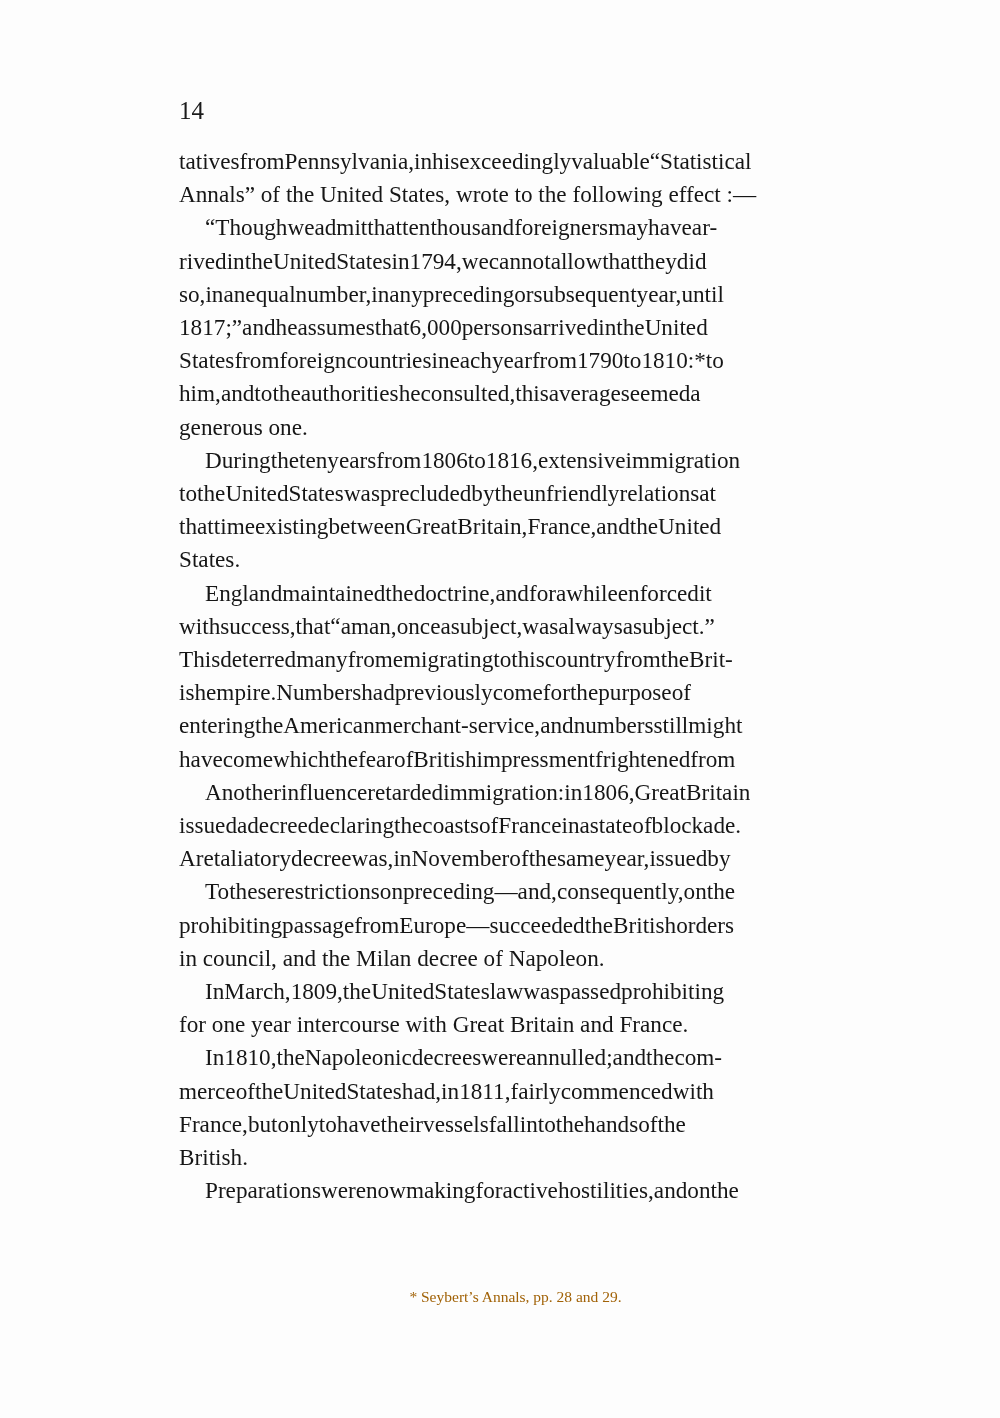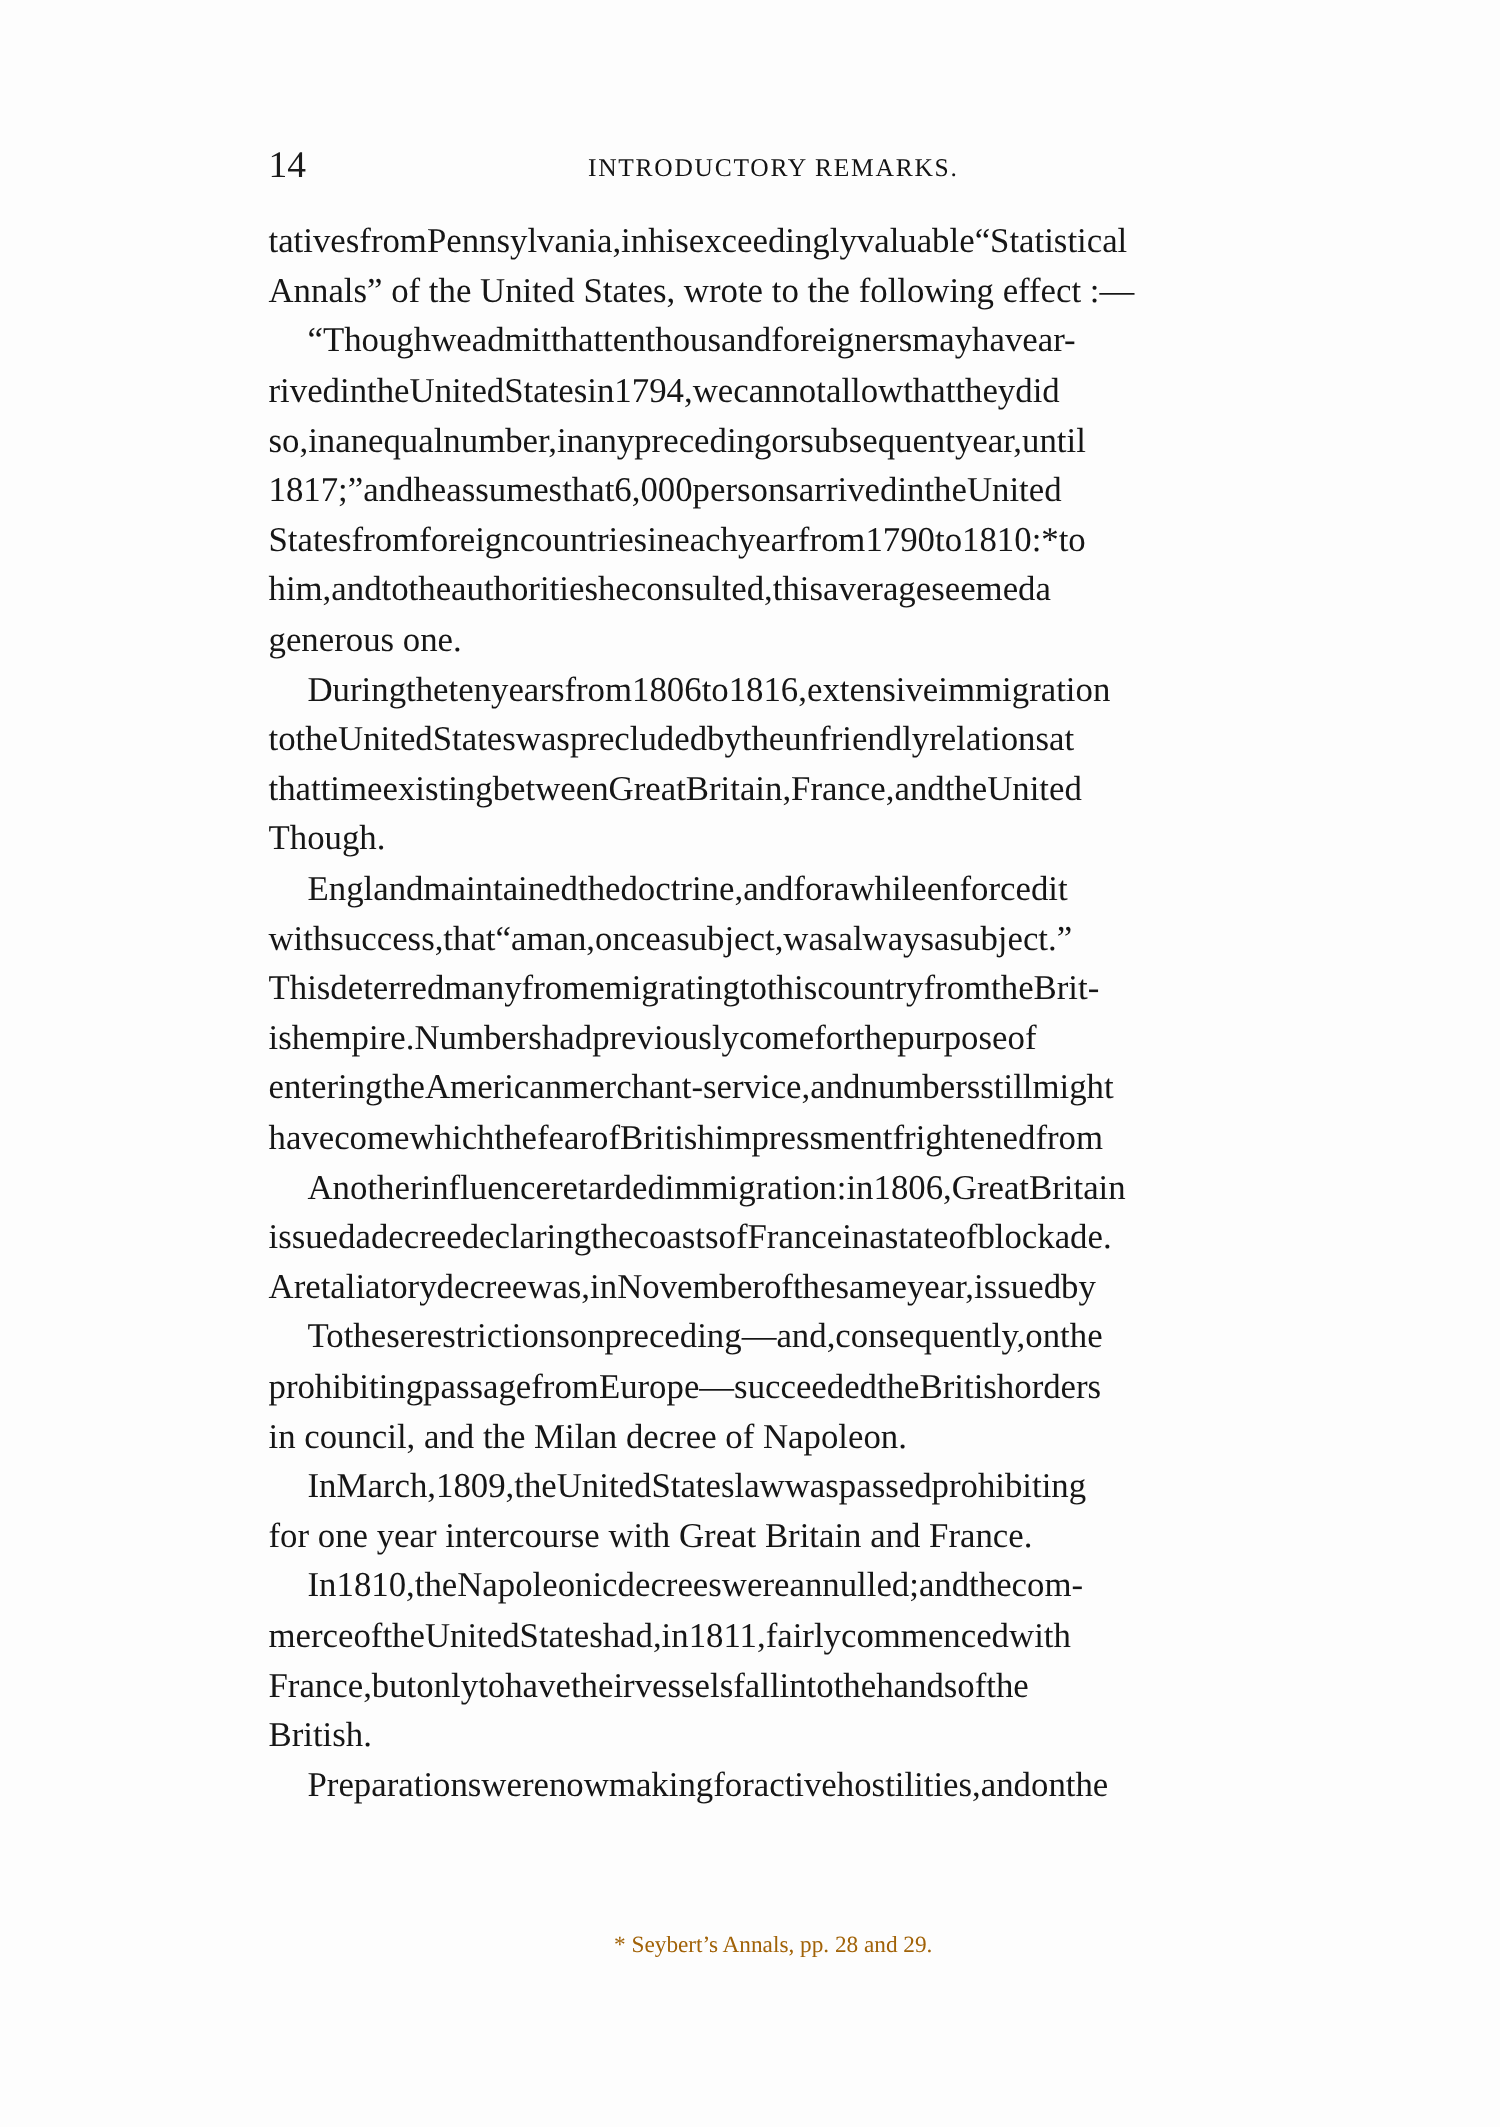--- a/index.html
+++ b/index.html
@@ -94,21 +94,20 @@
     color: #a16207;
   }
 </style>
 </head>
 <body>
 
 <div class="page">
 
   <div class="running-head">
     <div class="folio">14</div>
-    <div class="head-title">INTRODUCTORY REMARKS.</div>
   </div>
 
   <div class="textblock">
       <p class="para">
         <span class="line just">
           <span>tatives</span>
           <span>from</span>
           <span>Pennsylvania,</span>
           <span>in</span>
           <span>his</span>
@@ -240,21 +239,21 @@
           <span>time</span>
           <span>existing</span>
           <span>between</span>
           <span>Great</span>
           <span>Britain,</span>
           <span>France,</span>
           <span>and</span>
           <span>the</span>
           <span>United</span>
         </span>
-        <span class="line">Though.</span>
+        <span class="line">States.</span>
       </p>
       <p class="para">
         <span class="line just">
           <span class="ind"></span>
           <span>England</span>
           <span>maintained</span>
           <span>the</span>
           <span>doctrine,</span>
           <span>and</span>
           <span>for</span>

